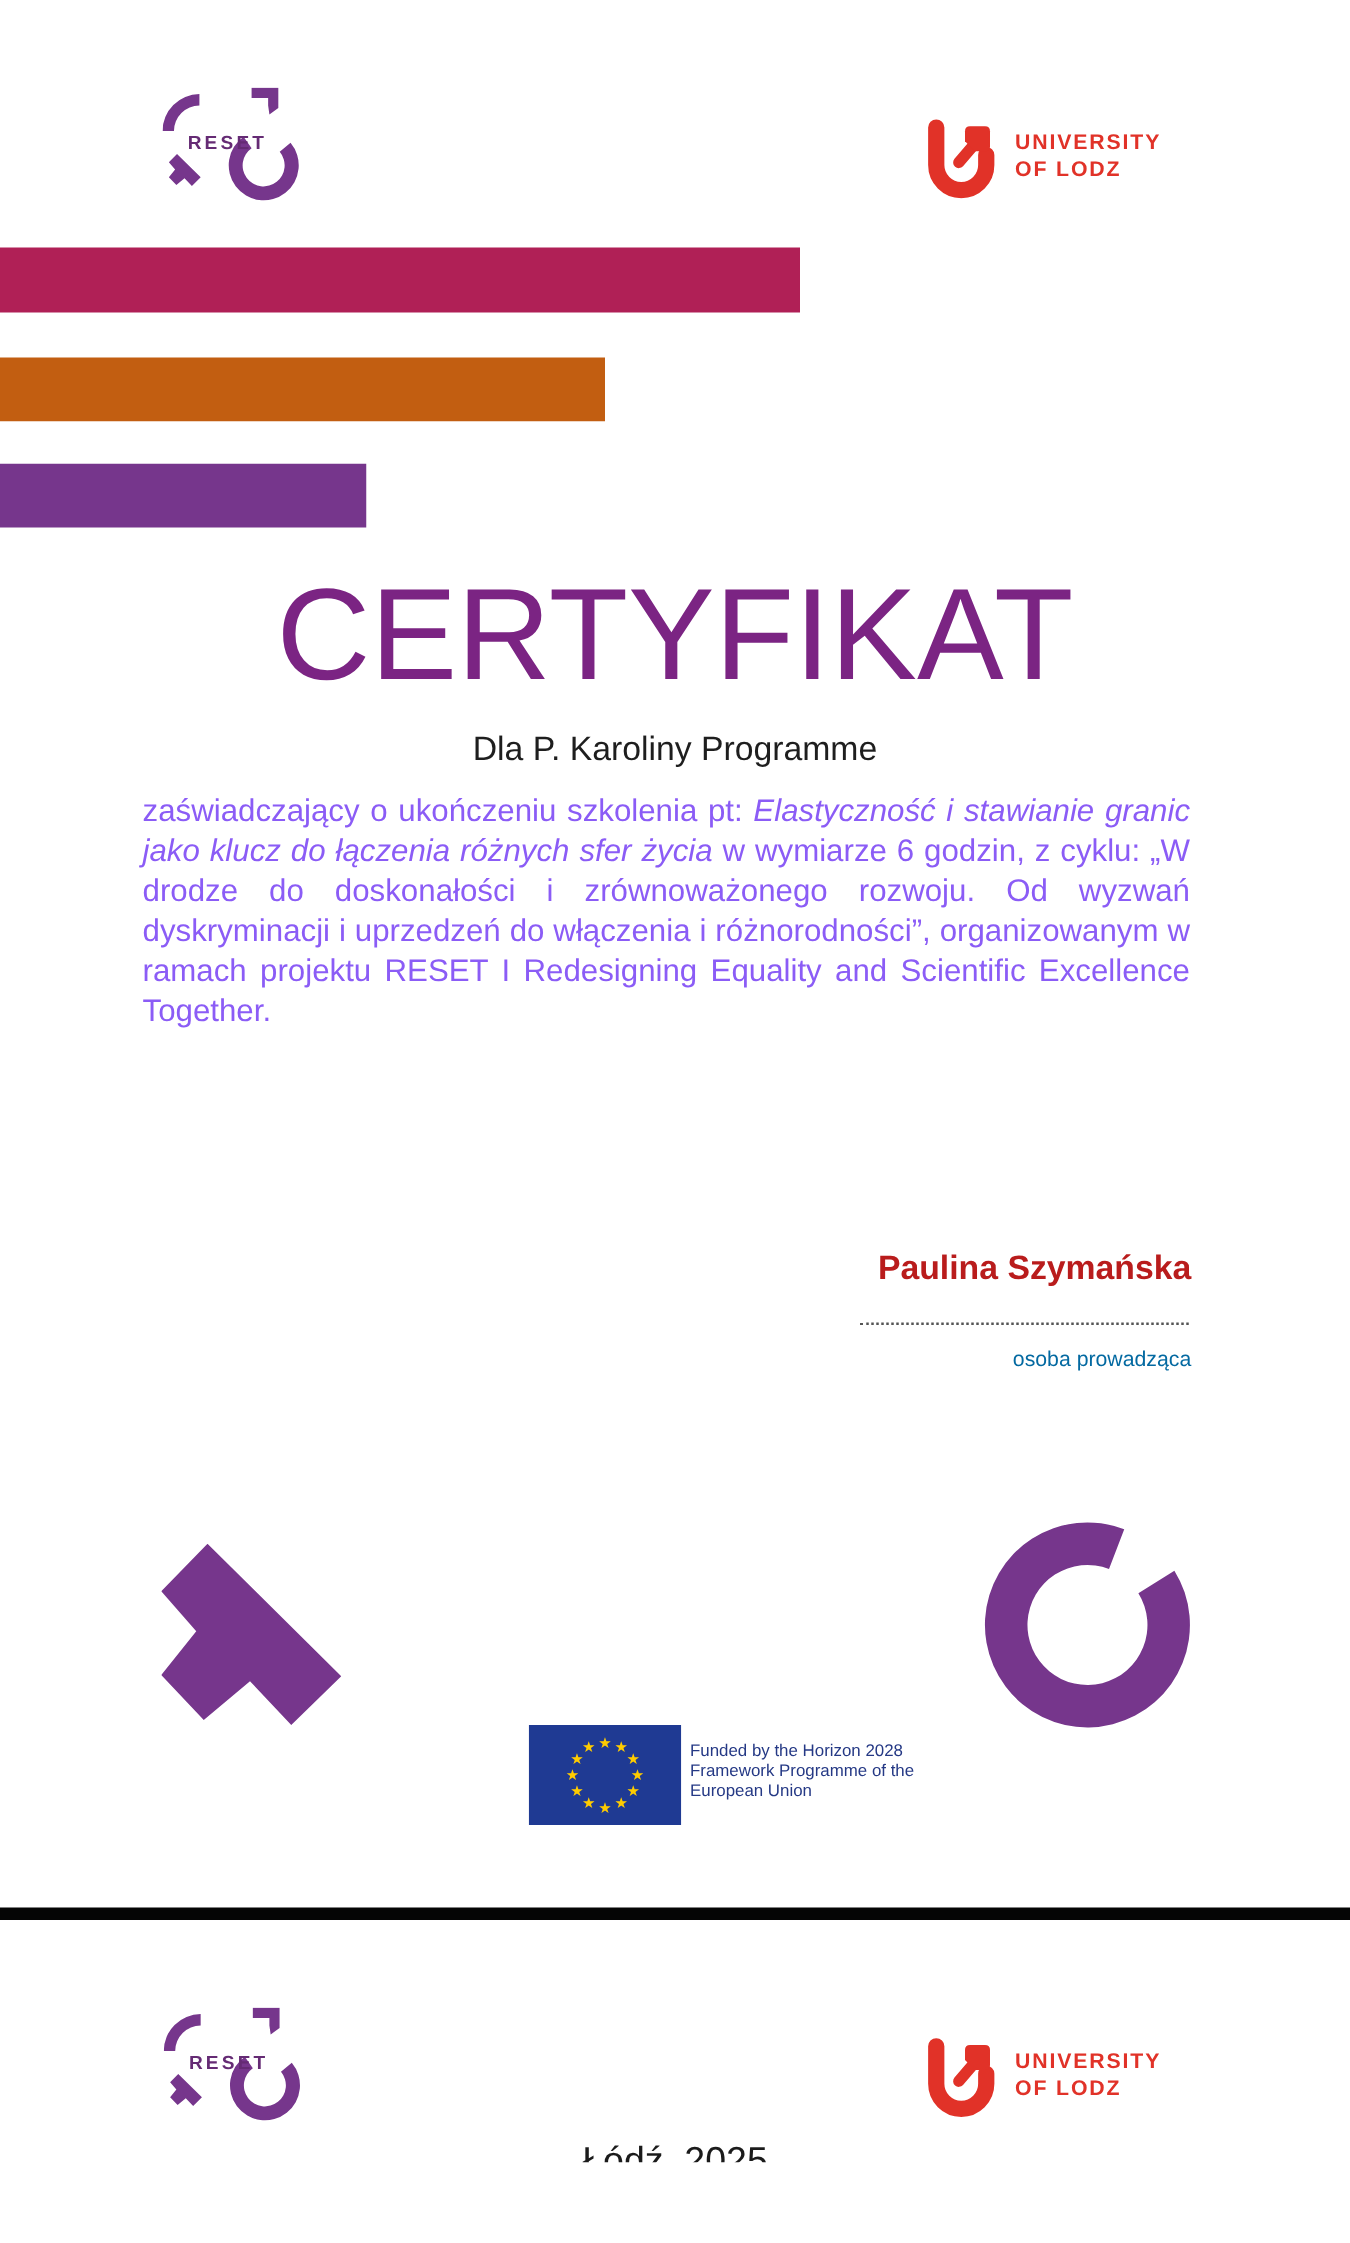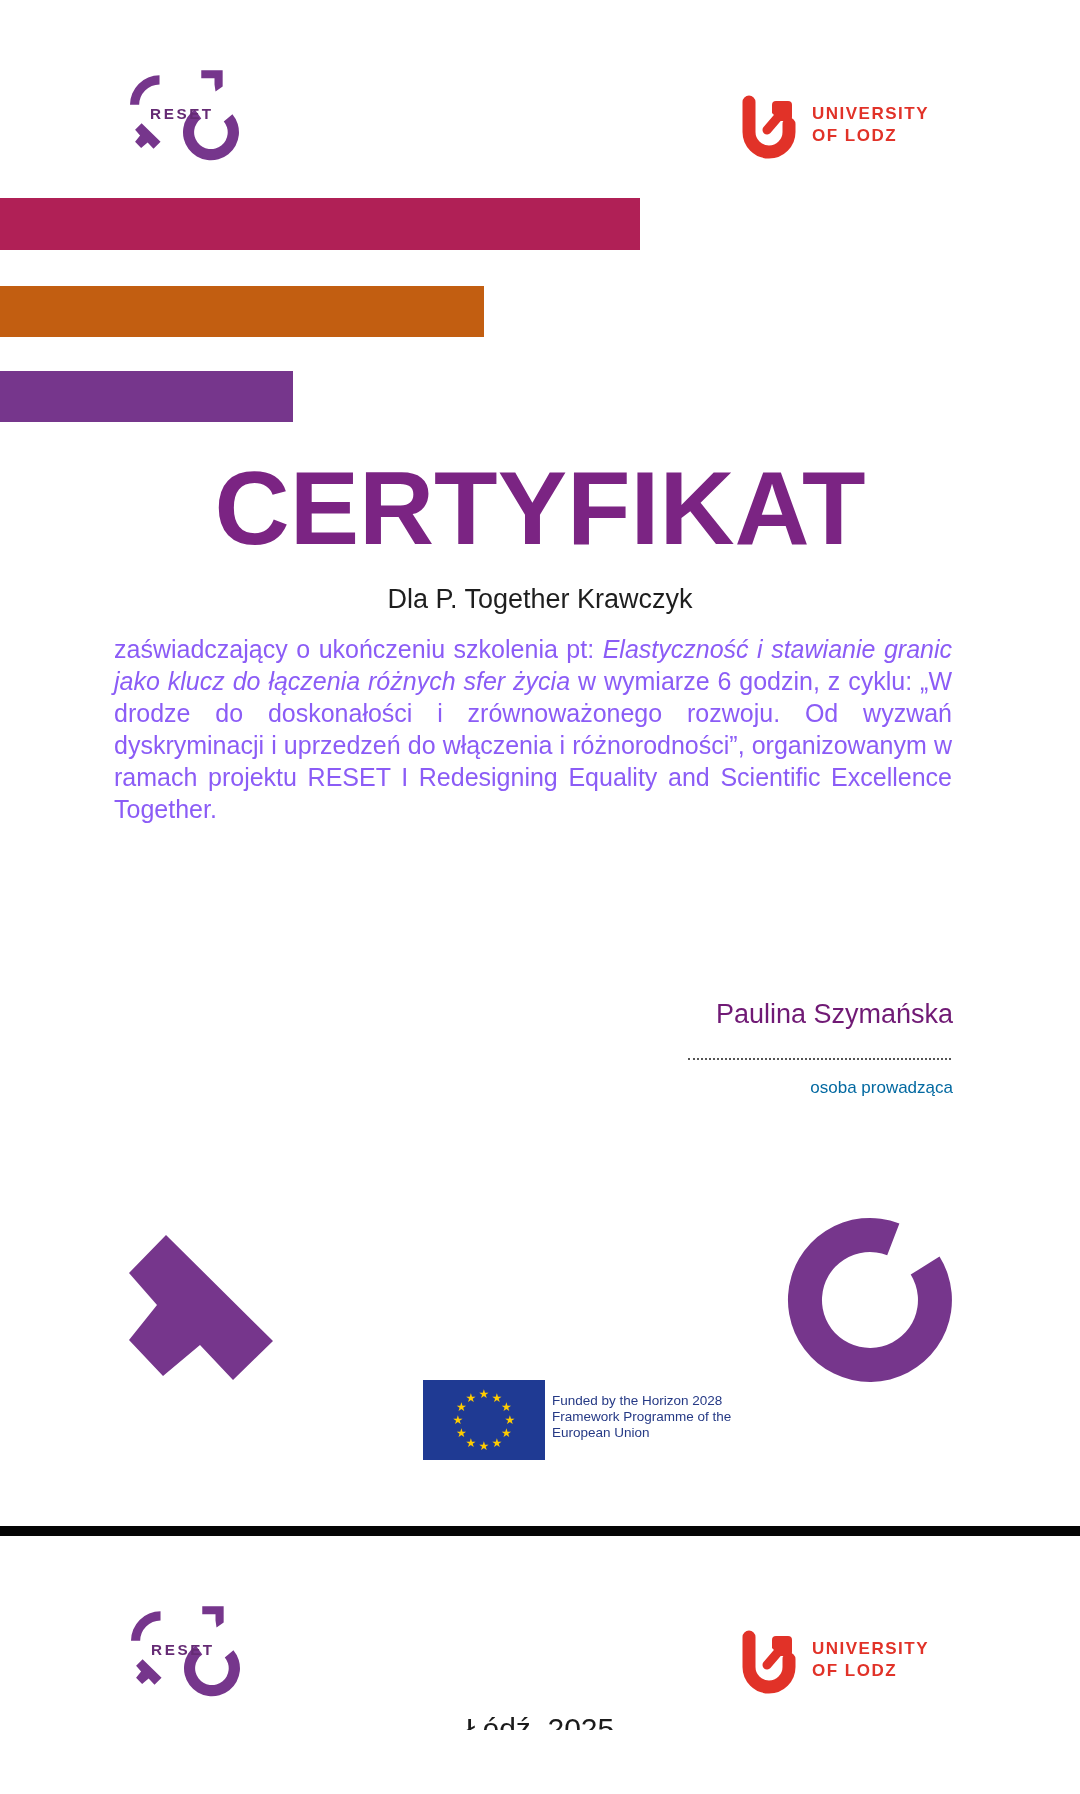--- a/index.html
+++ b/index.html
@@ -4,26 +4,26 @@
 <style>
   html,body{margin:0;padding:0;background:#ffffff;}
   .page{position:relative;width:1080px;height:1730px;background:#ffffff;overflow:hidden;
         font-family:"Liberation Sans", sans-serif;color:#1e1e1e;}
   .abs{position:absolute;}
   .bar{position:absolute;left:0;}
   .bar-crimson{top:198px;width:640px;height:52px;background:#B02056;}
   .bar-orange{top:286px;width:484px;height:51px;background:#C25E11;}
   .bar-purple{top:371px;width:293px;height:51px;background:#76368C;}
   .title{top:451px;left:0;width:1080px;text-align:center;
-         font-size:104px;font-weight:700;letter-spacing:0px;line-height:1.1;color:#7B2483;}
+         font-size:104px;font-weight:400;letter-spacing:0px;line-height:1.1;color:#7B2483;}
   .recipient{top:584px;left:0;width:1080px;text-align:center;font-size:27px;color:#1e1e1e;}
   .paragraph{top:633px;left:114px;width:838px;font-size:25px;line-height:32px;
              text-align:justify;color:#8b5cf6;}
   .paragraph .it{font-style:italic;}
-  .sig-name{top:999px;right:127px;font-size:27px;color:#701a75;}
+  .sig-name{top:999px;right:127px;font-size:27px;color:#b91c1c;font-weight:bold;}
   .sig-line{top:1058px;left:688px;width:263px;height:0;border-top:2px dotted #555;}
   .sig-role{top:1078px;right:127px;font-size:17px;color:#0369a1;}
   .eu-text{top:1393px;left:552px;font-size:13.5px;line-height:16px;color:#253985;}
   .black-rule{top:1526px;left:0;width:1080px;height:10px;background:#050505;}
   .place-year{top:1712px;left:0;width:1080px;text-align:center;font-size:30px;color:#1b1b1b;}
   svg{display:block;}
   .reset-text{font-family:"Liberation Sans",sans-serif;font-weight:700;font-size:15px;letter-spacing:2.5px;}
   .uol-text{font-family:"Liberation Sans",sans-serif;font-weight:700;font-size:17px;letter-spacing:1.5px;}
 </style>
 </head>
@@ -46,21 +46,21 @@
     <text class="uol-text" x="70" y="24" fill="#E13228">UNIVERSITY</text>
     <text class="uol-text" x="70" y="46" fill="#E13228">OF LODZ</text>
   </svg>
 
   <div class="bar bar-crimson"></div>
   <div class="bar bar-orange"></div>
   <div class="bar bar-purple"></div>
 
   <div class="abs title">CERTYFIKAT</div>
 
-  <div class="abs recipient">Dla P. Together Krawczyk</div>
+  <div class="abs recipient">Dla P. Karoliny Programme</div>
 
   <div class="abs paragraph"><span>zaświadczający o ukończeniu szkolenia pt: </span><span class="it">Elastyczność i stawianie granic jako klucz do łączenia różnych sfer życia</span><span> w wymiarze 6 godzin, z cyklu: „W drodze do doskonałości i zrównoważonego rozwoju. Od wyzwań dyskryminacji i uprzedzeń do włączenia i różnorodności”, organizowanym w ramach projektu RESET I Redesigning Equality and Scientific Excellence Together.</span></div>
 
   <div class="abs sig-name">Paulina Szymańska</div>
   <div class="abs sig-line"></div>
   <div class="abs sig-role">osoba prowadząca</div>
 
   <svg class="abs" style="left:129px;top:1235px" width="144" height="145" viewBox="0 0 144 145">
     <polygon points="37,0 144,106 104,145 71,110 34,141 0,105 28,70 0,38" fill="#76368C"></polygon>
   </svg>

